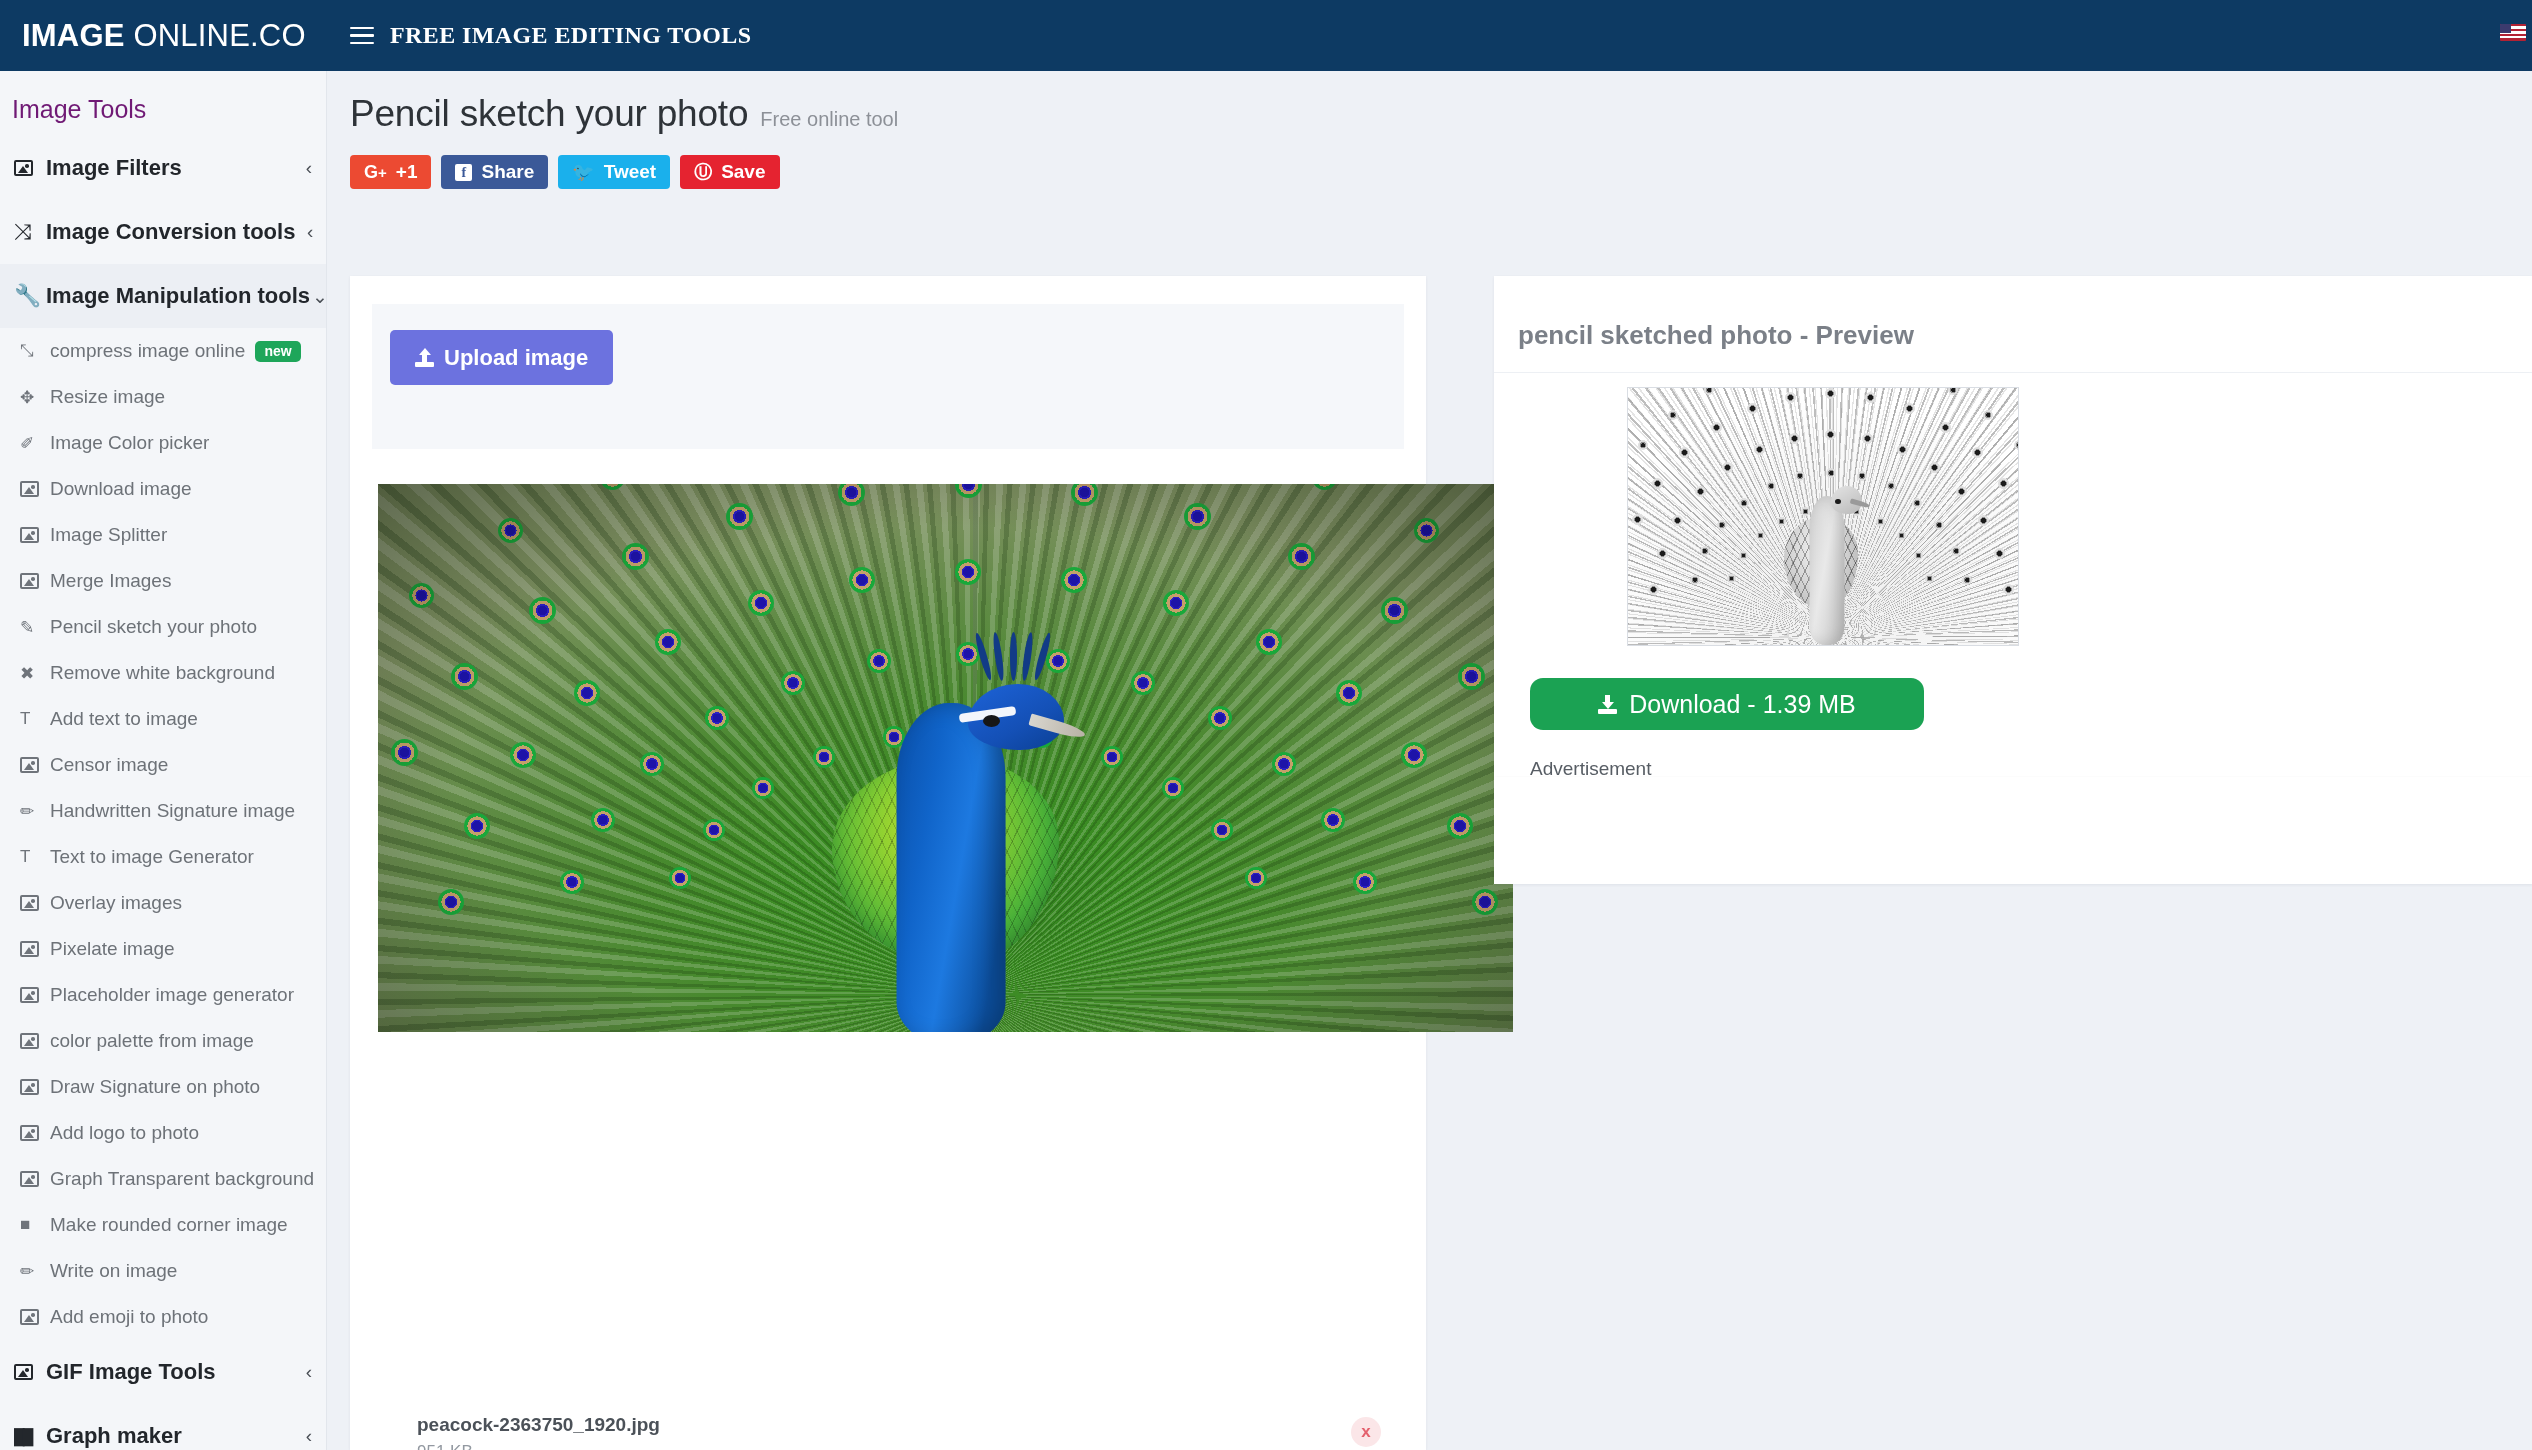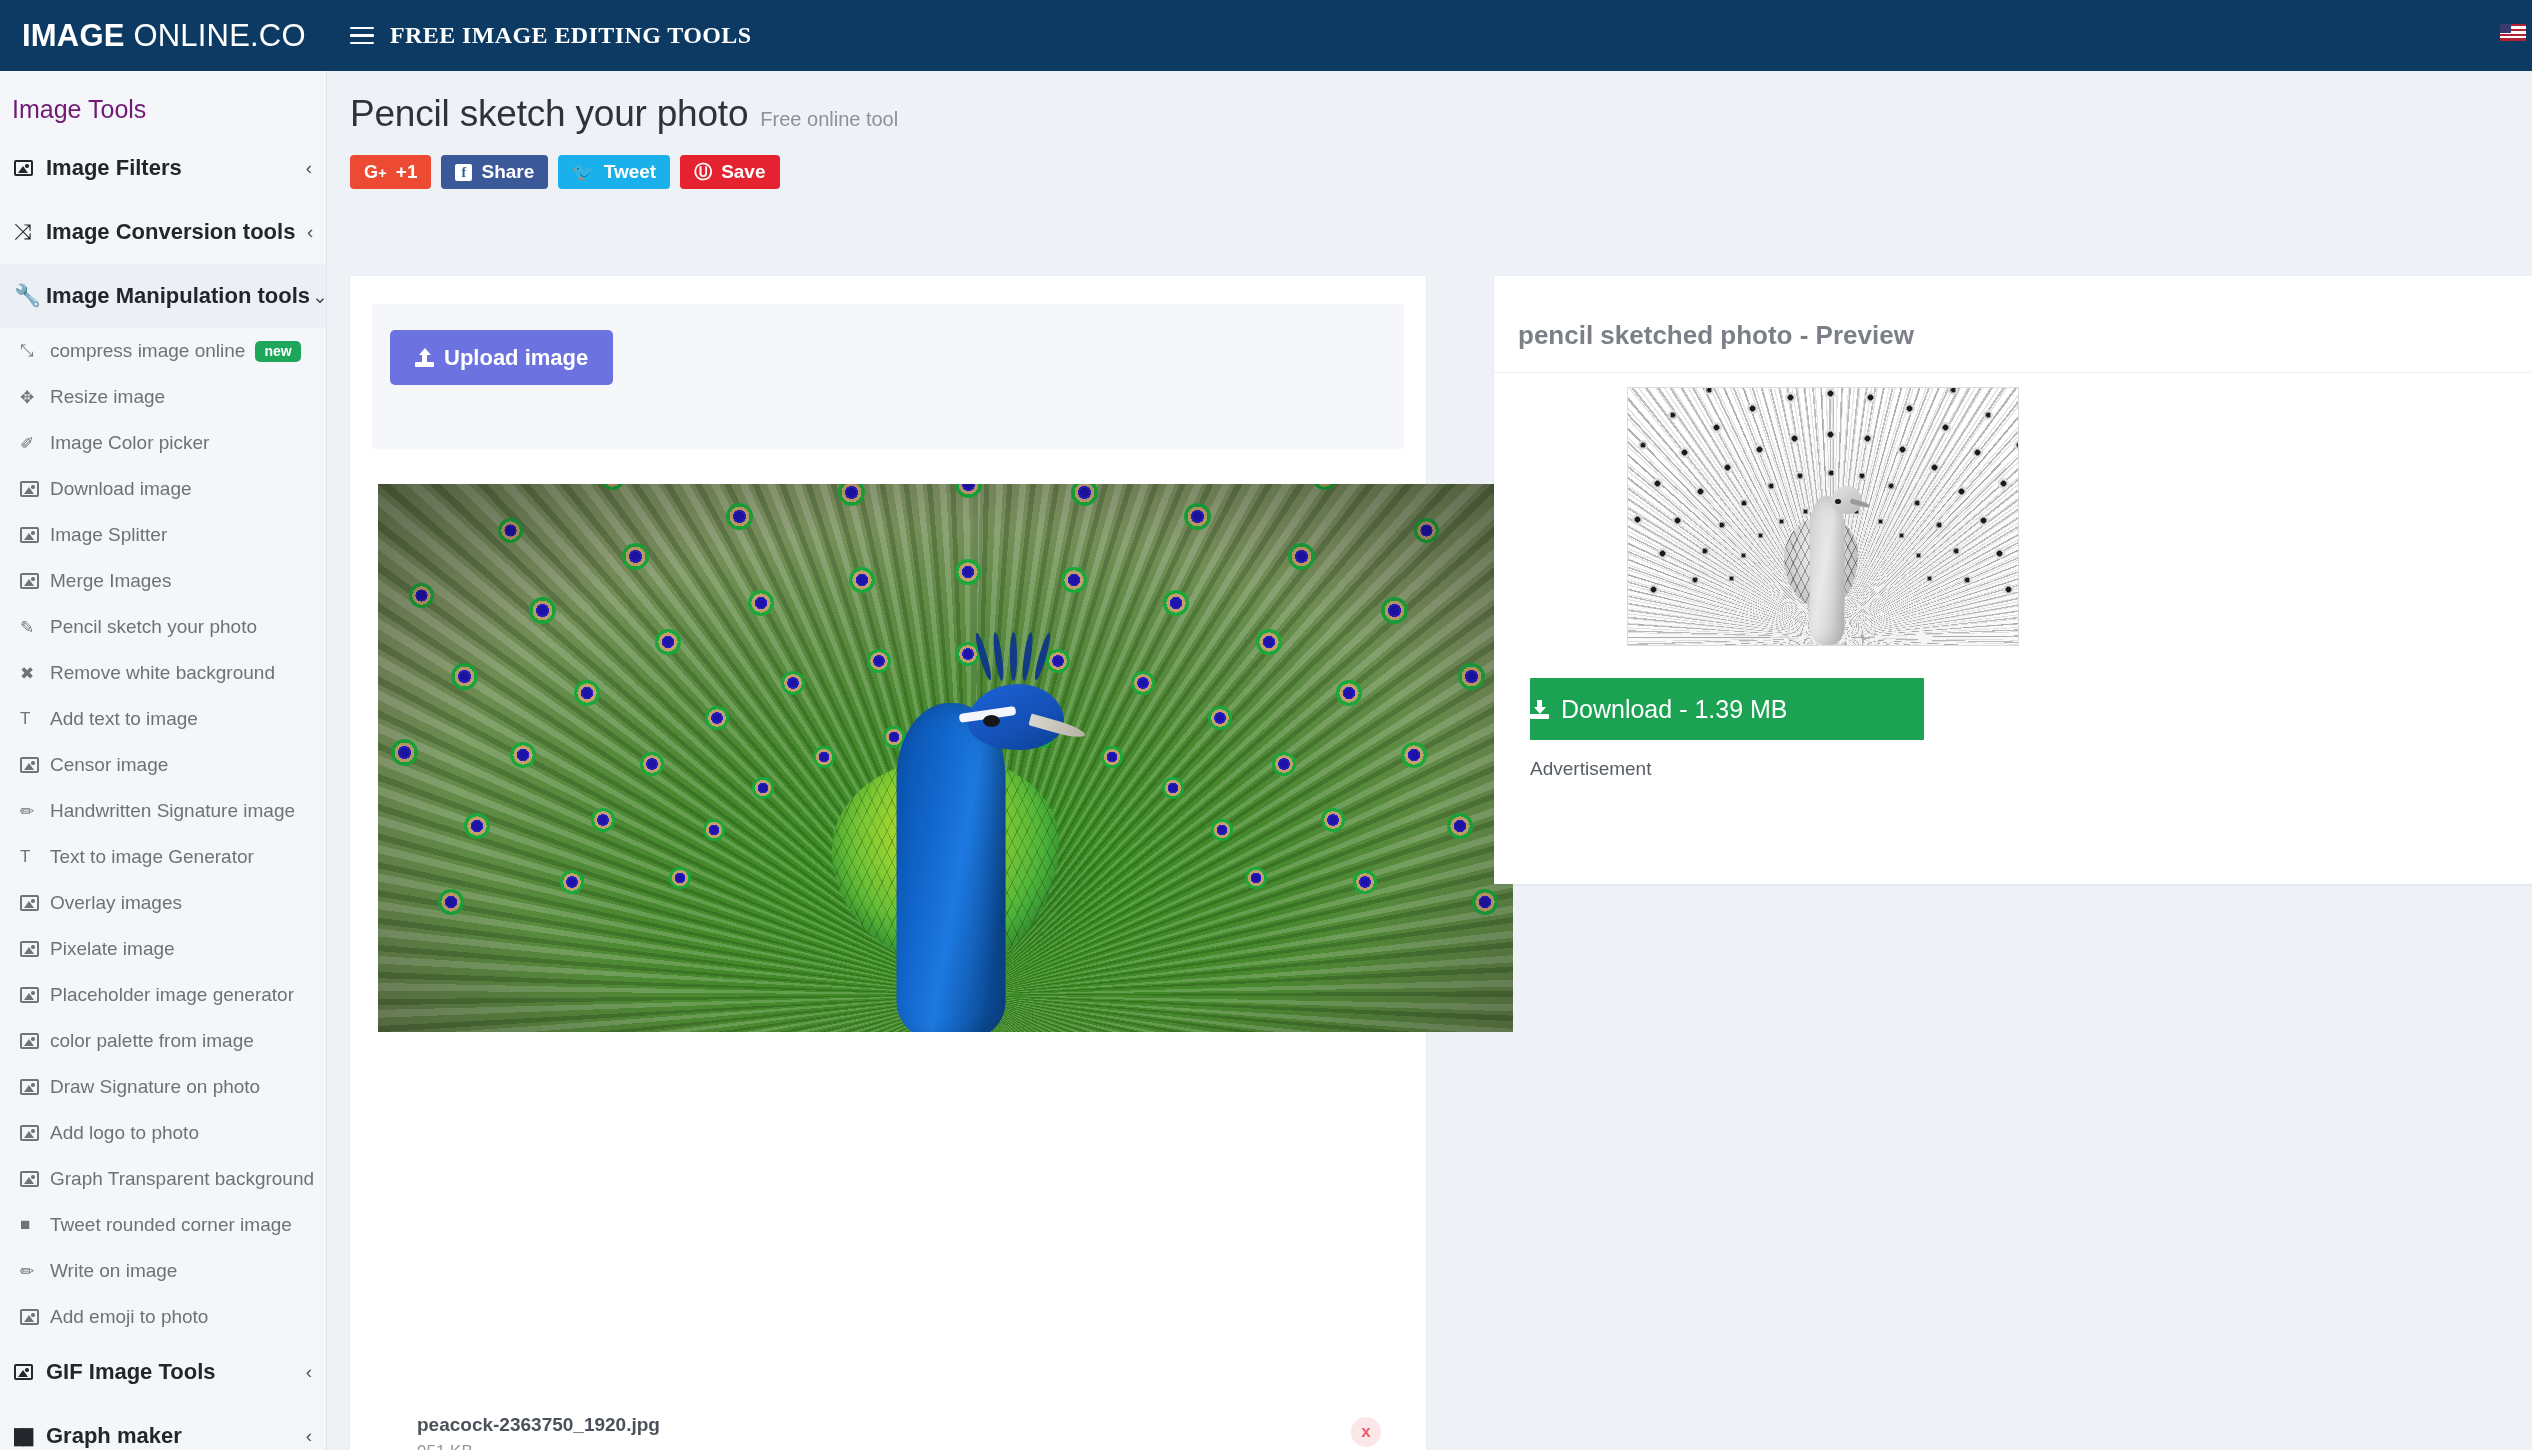--- a/index.html
+++ b/index.html
@@ -288,23 +288,23 @@
   #s-head { position:absolute; left:52%; top:38%; width:8%; height:11%;
     background: linear-gradient(150deg,#e4e4e4,#b9b9b9);
     border-radius: 52% 48% 46% 54% / 60% 56% 44% 40%; }
   #s-eye { position:absolute; left:53.2%; top:43%; width:1.4%; height:2%;
     background:#1c1c1c; border-radius:50%; }
   #s-beak { position:absolute; left:57%; top:44%; width:5%; height:2%;
     background:#9a9a9a; border-radius:2px 60% 60% 2px; transform:rotate(16deg); }
 
   #download-btn {
     position: absolute; left: 36px; top: 402px;
-    width: 394px; height: 62px; border-radius: 1px;
+    width: 394px; height: 52px; border-radius: 13px;
     background: #1ba253; color:#fff;
-    display:flex; align-items:center; justify-content:flex-start; gap:12px;
+    display:flex; align-items:center; justify-content:center; gap:12px;
     font-size: 25px; font-weight: 400; cursor:pointer;
   }
   #ad-label {
     position:absolute; left: 36px; top: 482px;
     font-size: 19px; color: #575d64;
   }
   #right-card-footer { position:absolute; left:0; right:0; top: 525px; height: 1px; background:#edf0f4; }
   #right-card-ext {
     position: absolute; left: 1144px; top: 501px;
     width: 1039px; height: 107px; background:#fff;
@@ -450,21 +450,21 @@
         <span class="slabel">Add logo to photo</span>
       </div>
       <div class="sub-row">
         <span class="sicon">
           <span class="ic ic-photo"></span>
         </span>
         <span class="slabel">Graph Transparent background</span>
       </div>
       <div class="sub-row">
         <span class="sicon">■</span>
-        <span class="slabel">Tweet rounded corner image</span>
+        <span class="slabel">Make rounded corner image</span>
       </div>
       <div class="sub-row">
         <span class="sicon">✏</span>
         <span class="slabel">Write on image</span>
       </div>
       <div class="sub-row">
         <span class="sicon">
           <span class="ic ic-photo"></span>
         </span>
         <span class="slabel">Add emoji to photo</span>

